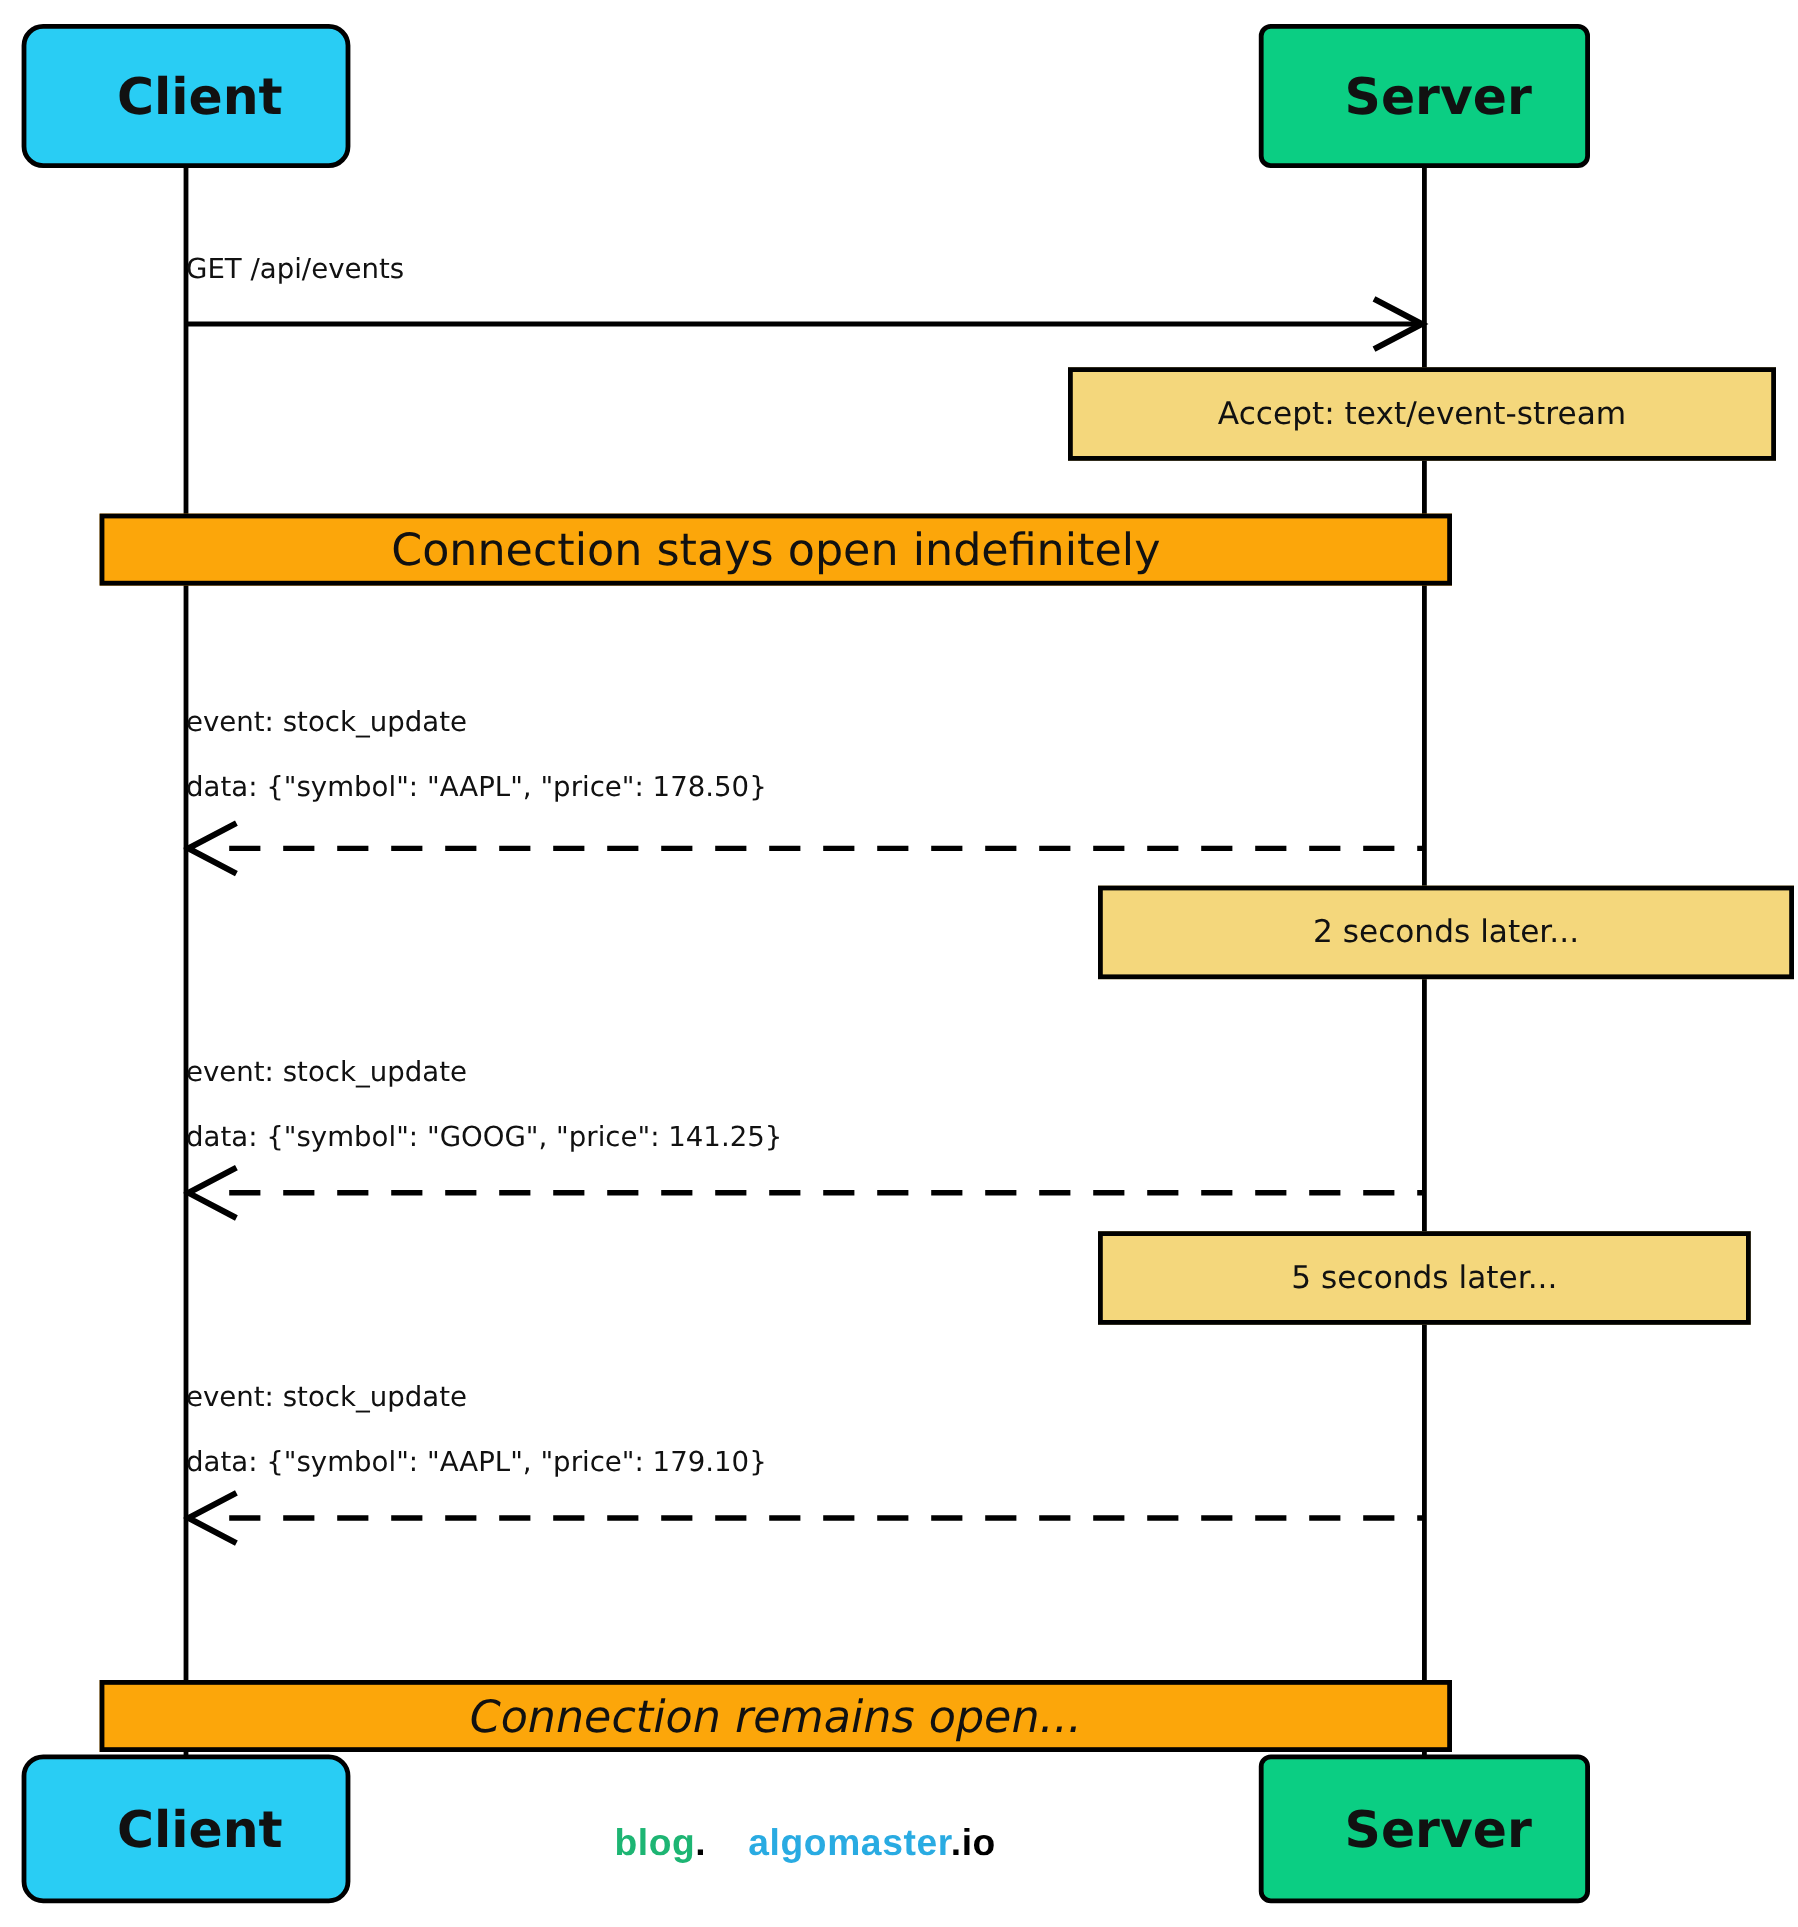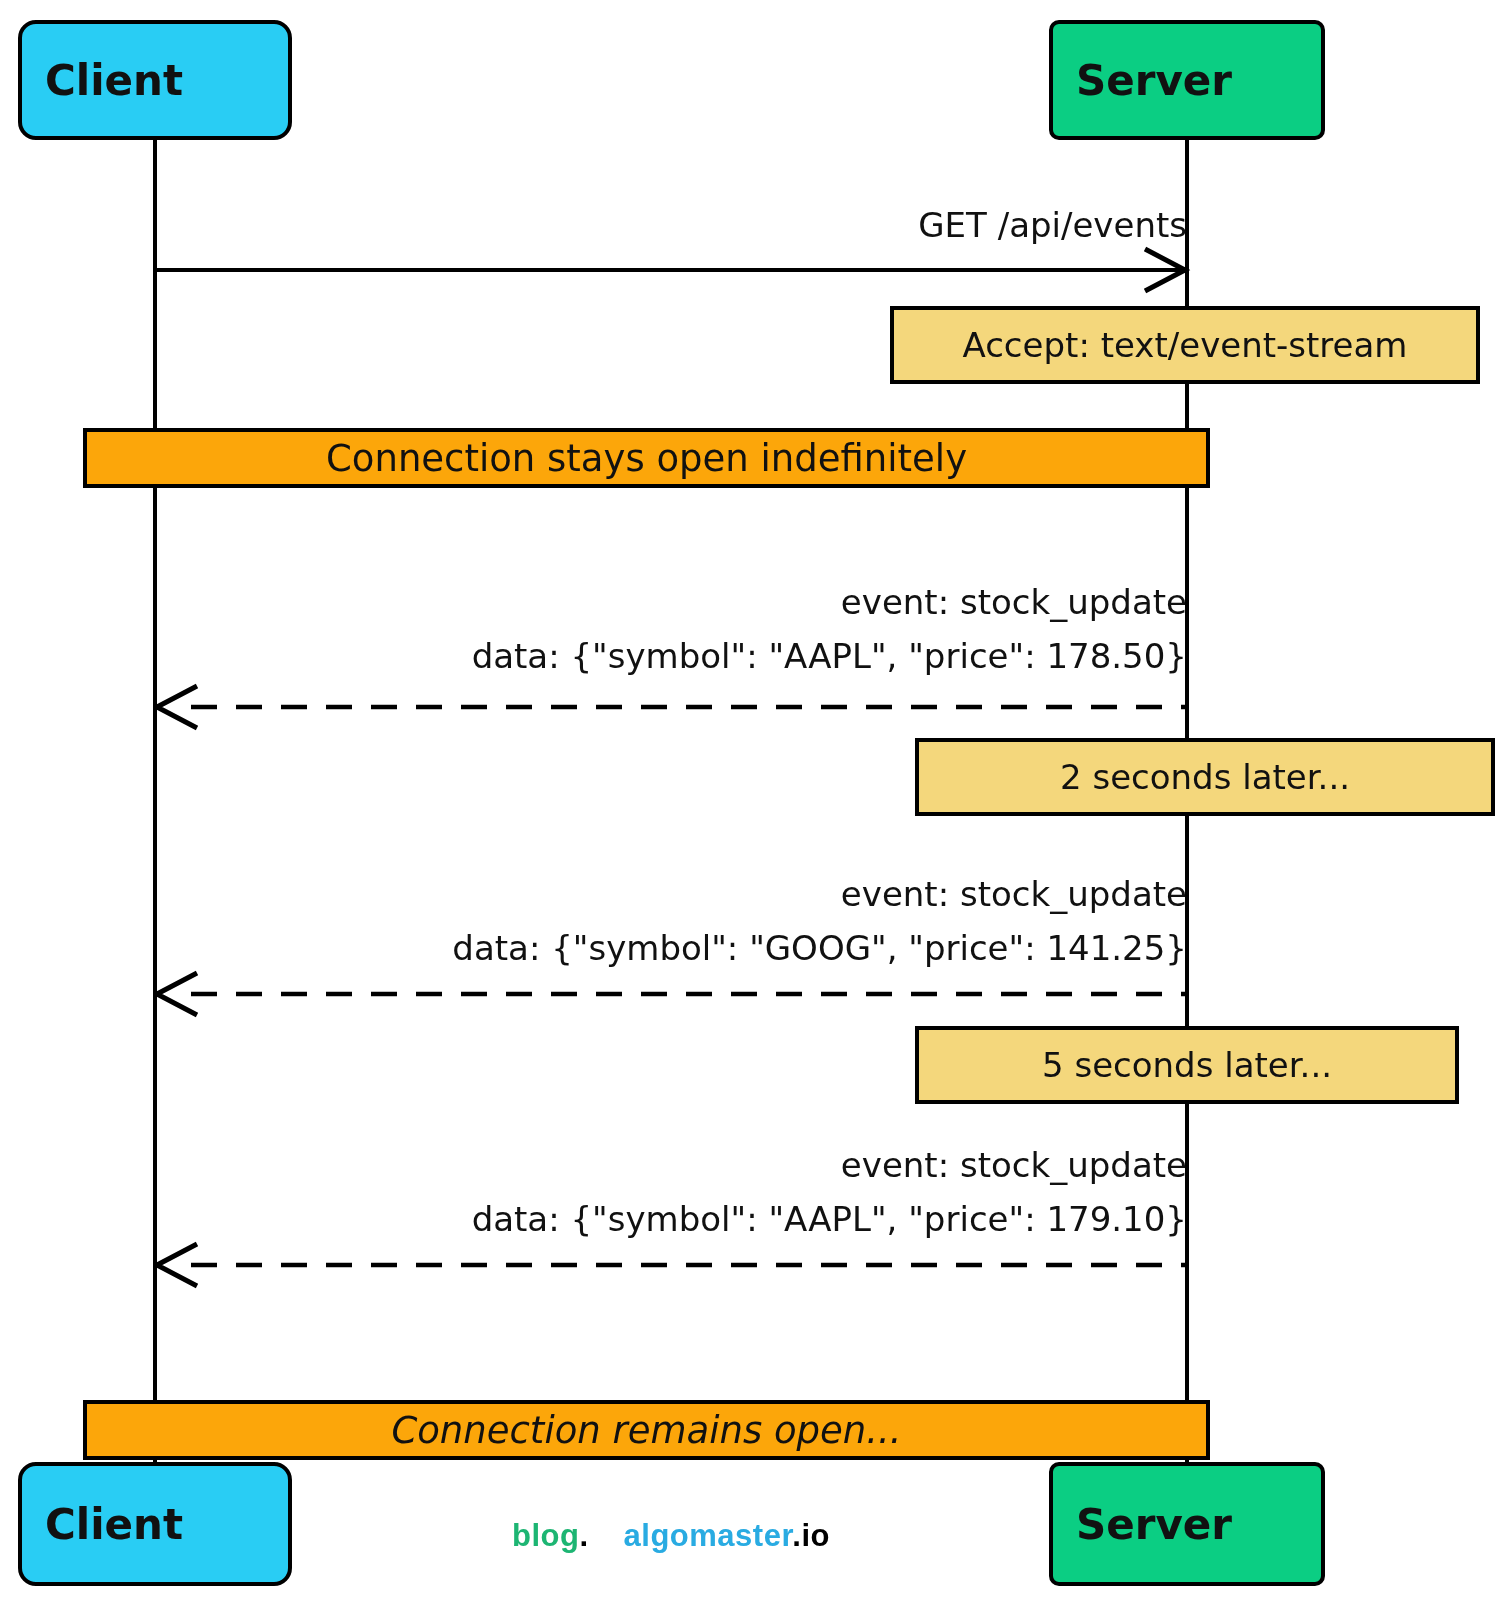--- a/index.html
+++ b/index.html
@@ -22,40 +22,40 @@
   }
   .lifeline{
     position:absolute;top:140px;height:1326px;width:4px;
     background:#000;z-index:1;
   }
   .actor-box{
     position:absolute;
     height:120px;width:274px;
     border:4px solid #000;
     border-radius:18px;
-    display:flex;align-items:center;
+    display:flex;align-items:center;justify-content:center;
     font-size:42px;font-weight:600;
     z-index:5;
     box-sizing:border-box;
     padding-left:23px;
   }
   .actor-client{background:var(--client-color);}
   .actor-server{background:var(--server-color);border-radius:10px;}
   .msg-label{
     position:absolute;left:155px;width:1032px;
-    text-align:right;font-size:34px;line-height:54px;
+    text-align:left;font-size:23px;line-height:54px;
     z-index:2;white-space:nowrap;
   }
   .msg-arrow{position:absolute;z-index:2;}
   .note{
     position:absolute;
     background:var(--note-color);
     border:4px solid #000;
     display:flex;align-items:center;justify-content:center;
-    font-size:34px;
+    font-size:26px;
     z-index:4;box-sizing:border-box;
     white-space:nowrap;
     text-align:center;
   }
   .banner{
     position:absolute;left:83px;width:1127px;height:60px;
     background:var(--banner-color);
     border:4px solid #000;
     display:flex;align-items:center;justify-content:center;
     font-size:37px;

